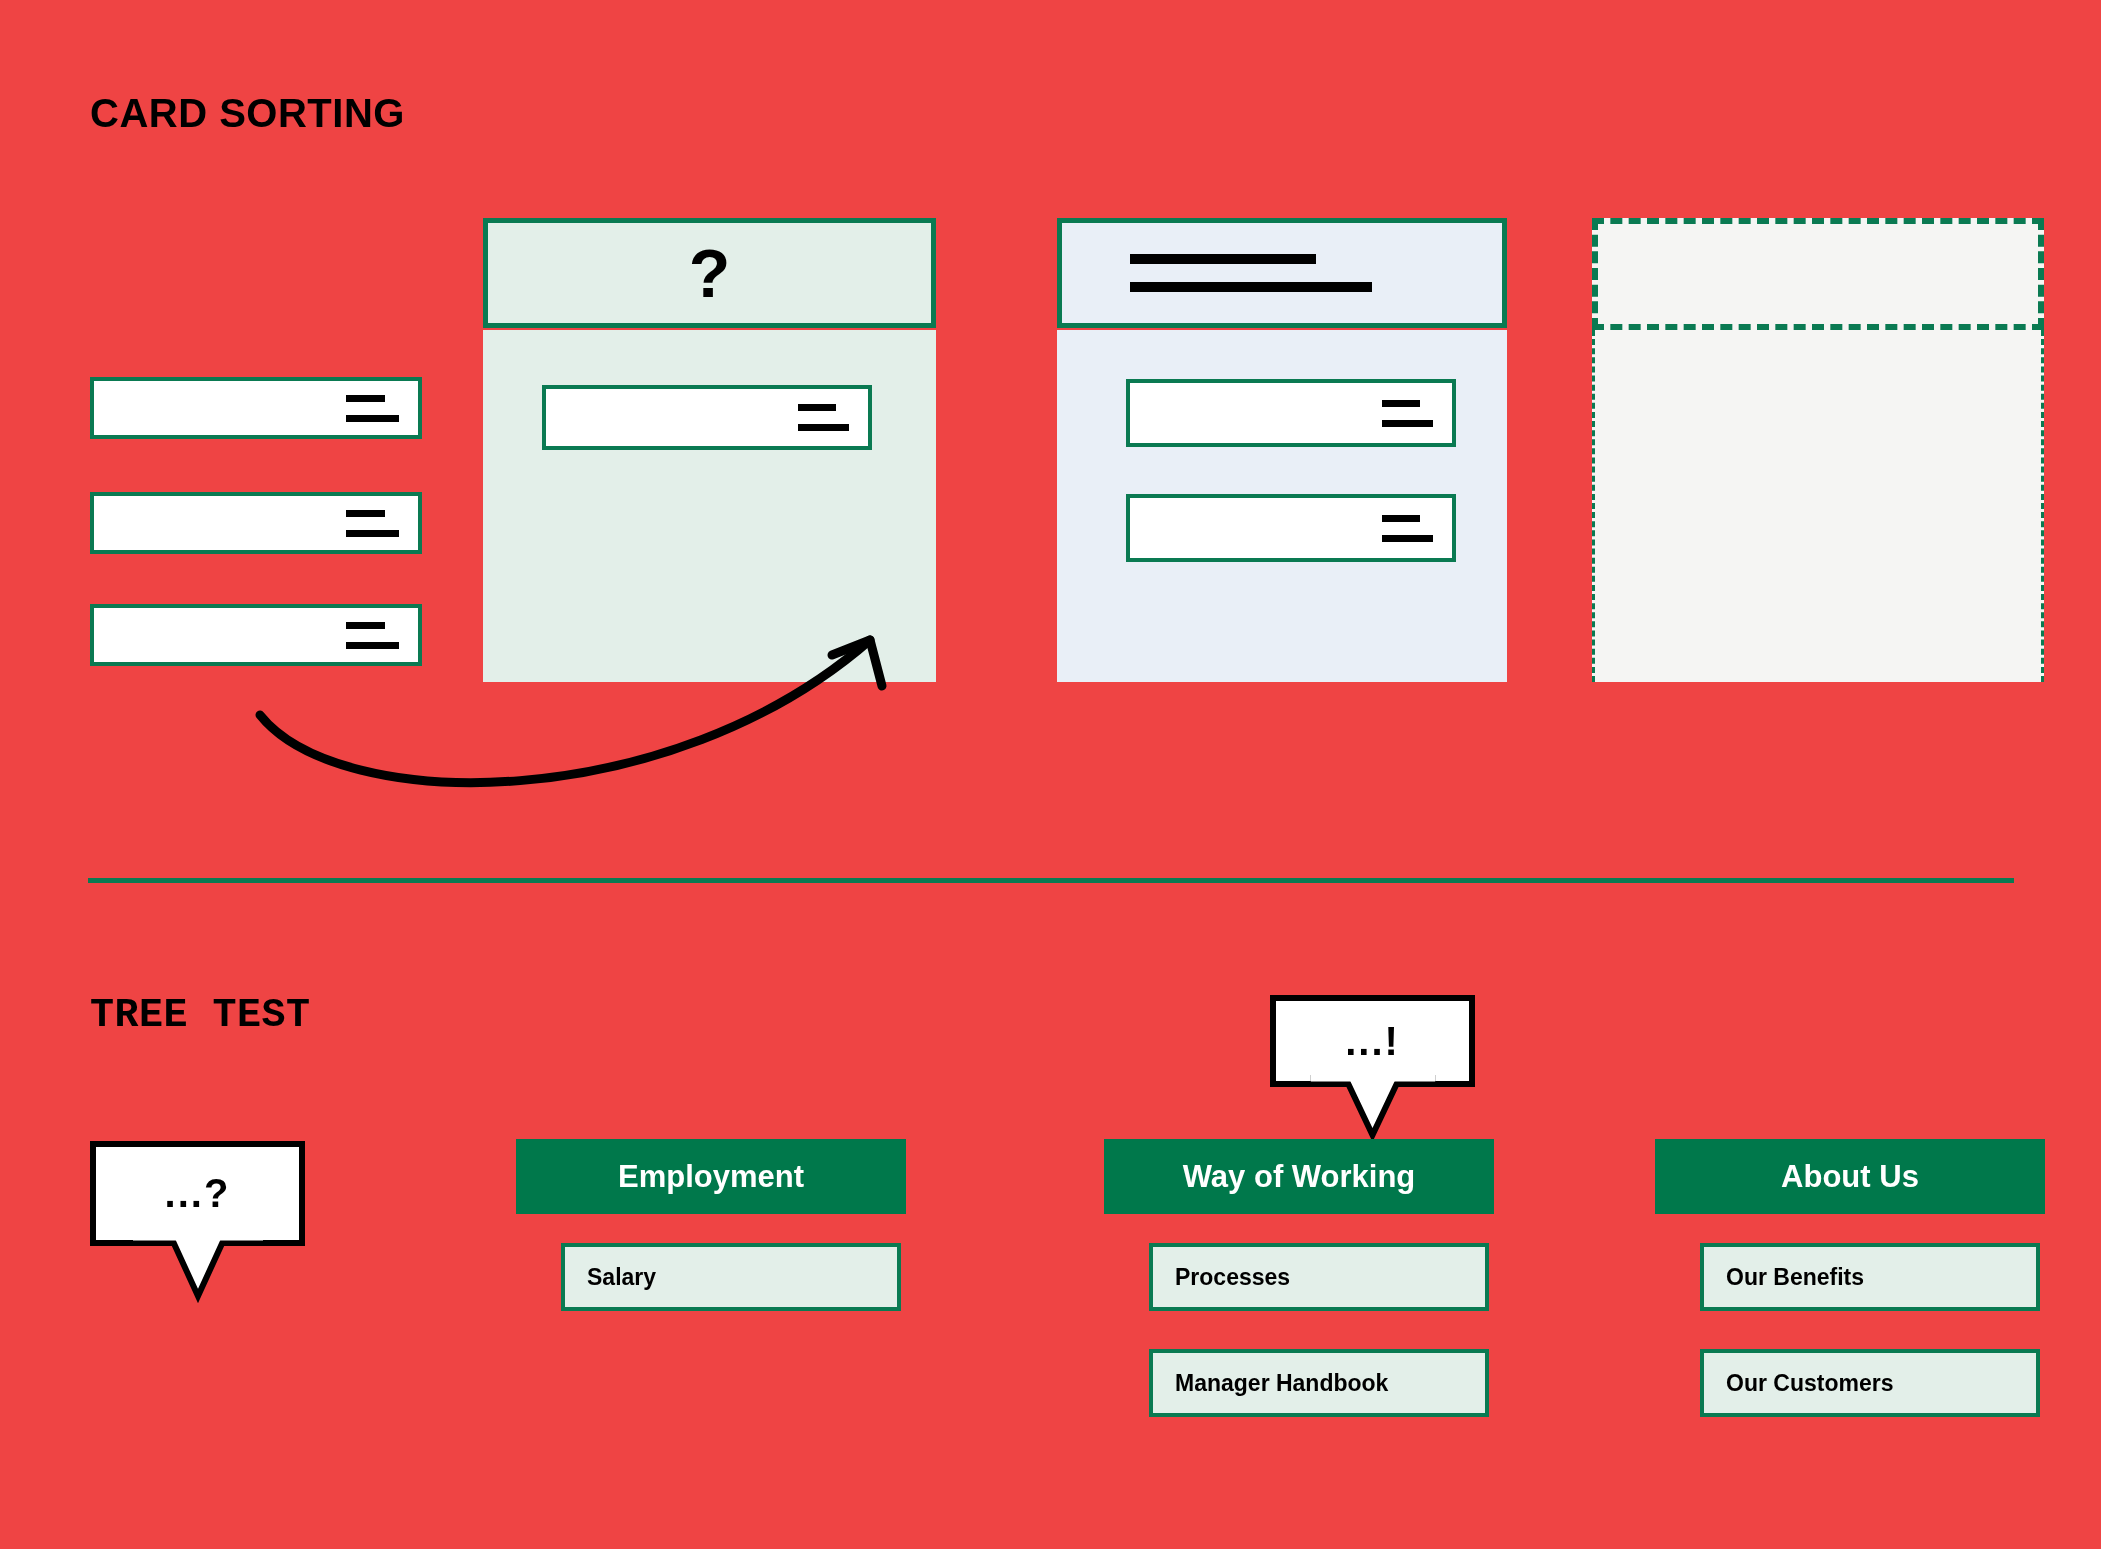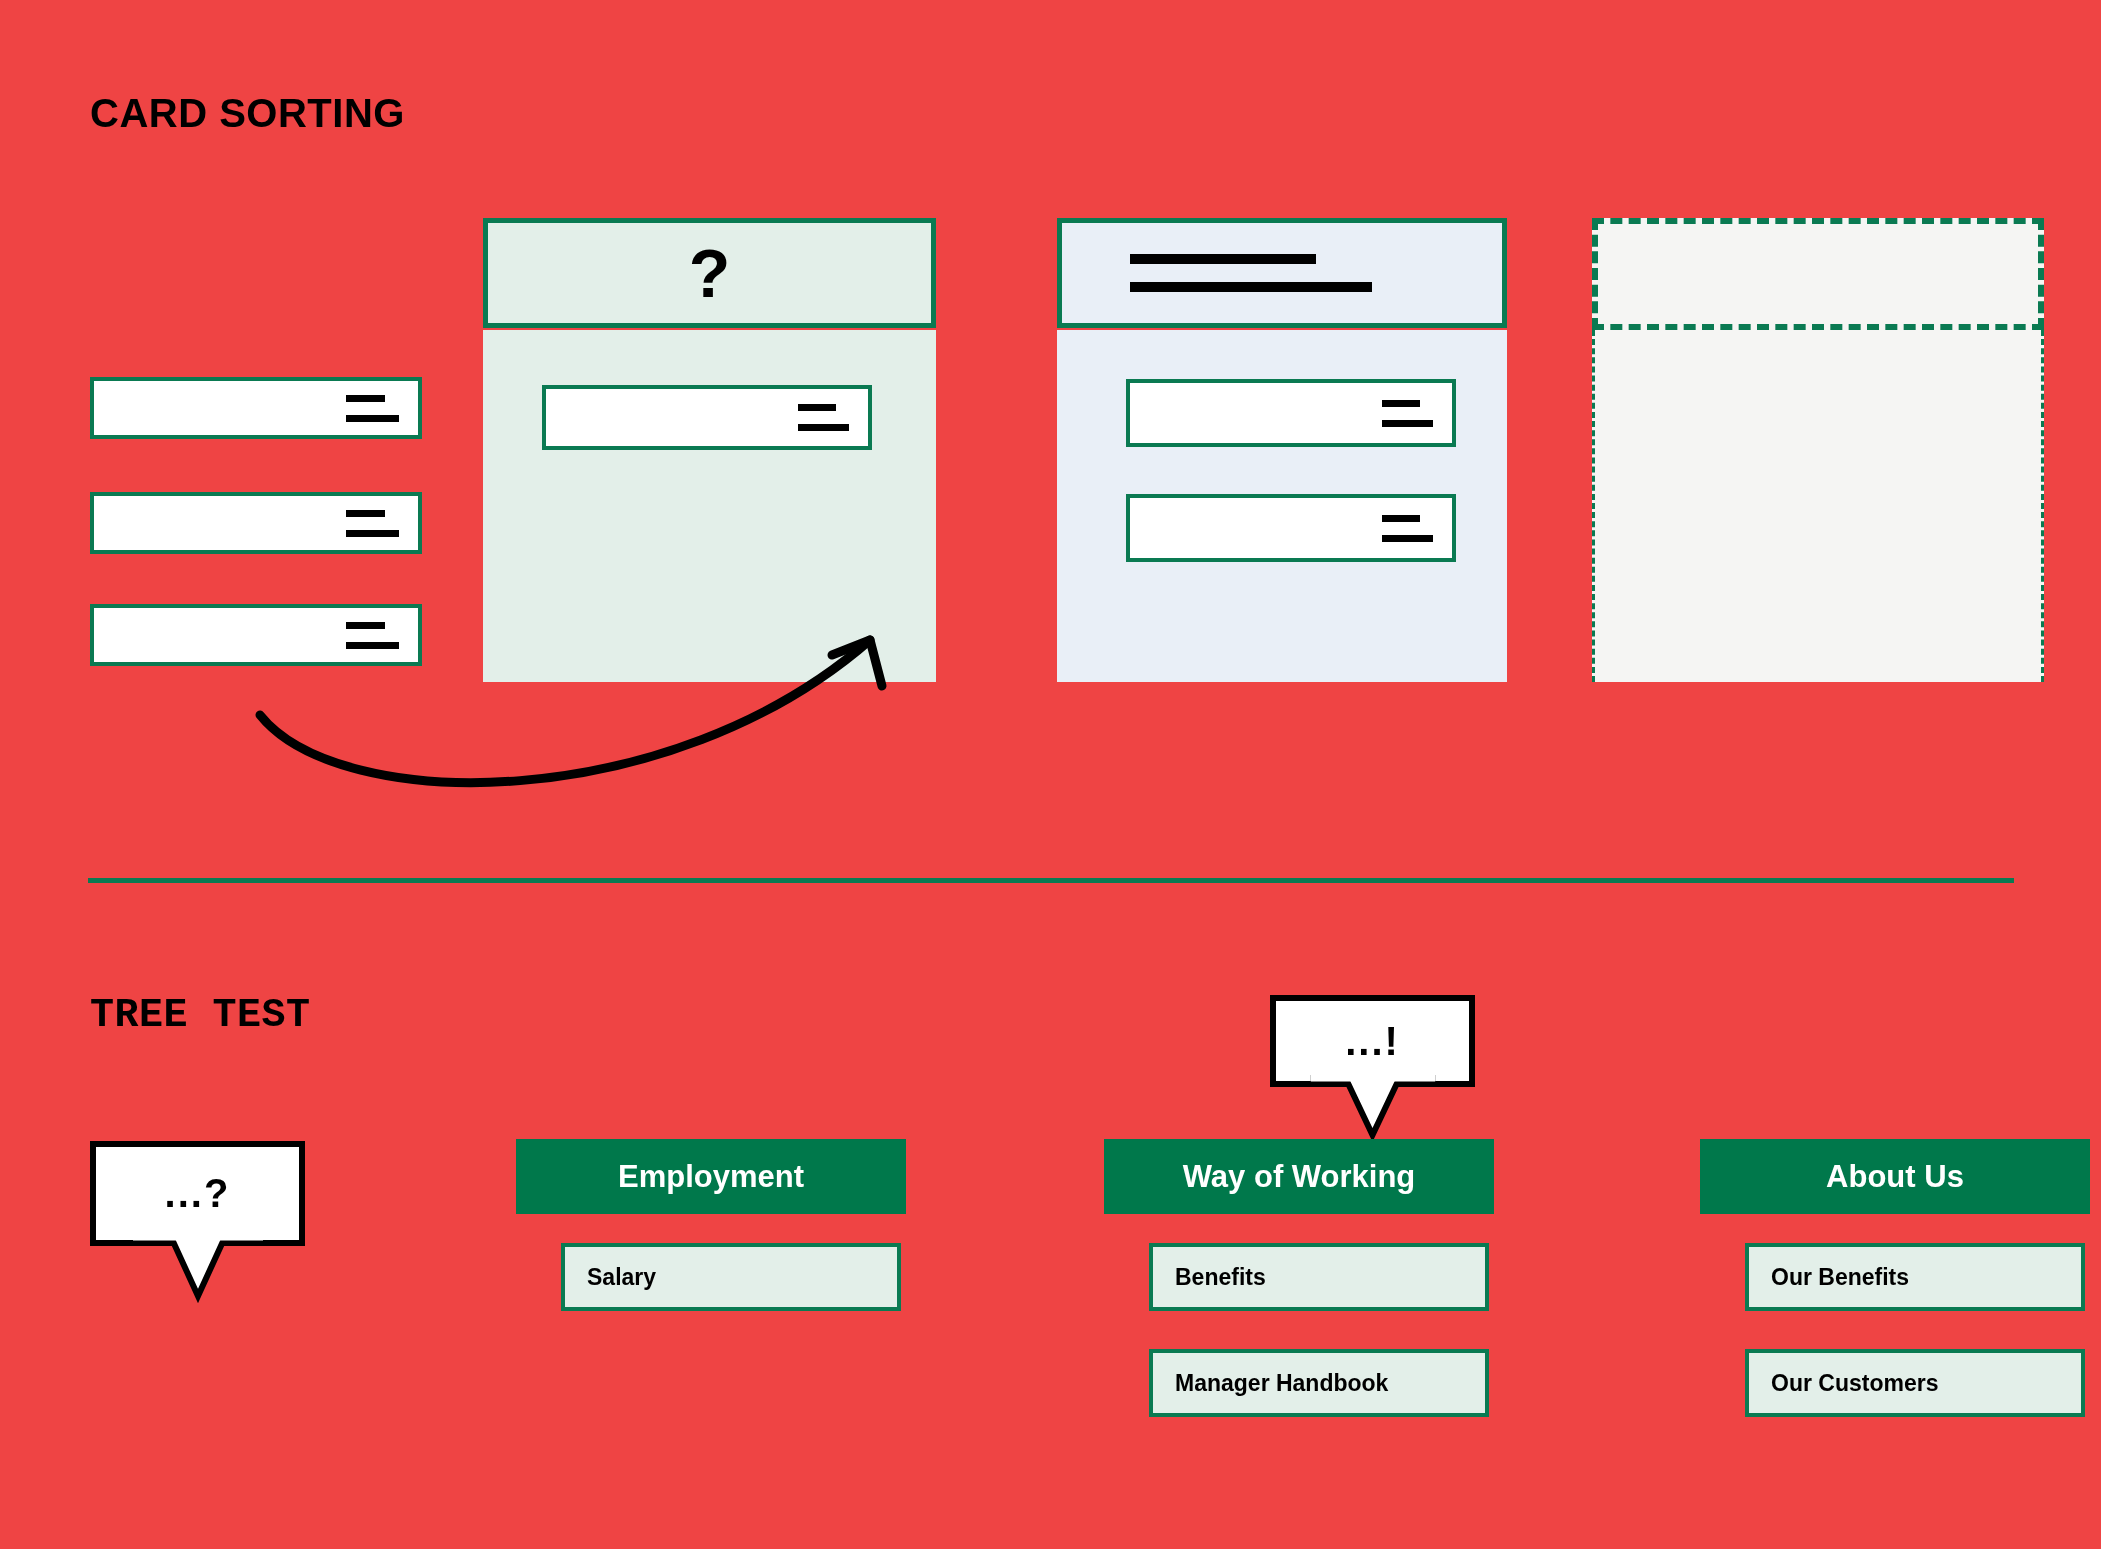--- a/index.html
+++ b/index.html
@@ -137,21 +137,21 @@
     top: 600px;
     width: 920px;
     height: 200px;
     overflow: visible;
   }
 
   
   .tree-column { position: absolute; width: 390px; }
   #tree-col-1 { left: 516px; top: 1139px; }
   #tree-col-2 { left: 1104px; top: 1139px; }
-  #tree-col-3 { left: 1700px; top: 1139px; }
+  #tree-col-3 { left: 1655px; top: 1139px; }
 
   .tree-header {
     box-sizing: border-box;
     width: 390px;
     height: 75px;
     background: #00784b;
     color: #ffffff;
     font-weight: bold;
     font-size: 31px;
     display: flex;
@@ -277,21 +277,21 @@
     </div>
   </div>
 
   <div class="tree-column" id="tree-col-1">
     <div class="tree-header">Employment</div>
     <div class="tree-child">Salary</div>
   </div>
 
   <div class="tree-column" id="tree-col-2">
     <div class="tree-header">Way of Working</div>
-    <div class="tree-child">Benefits</div>
+    <div class="tree-child">Processes</div>
     <div class="tree-child">Manager Handbook</div>
   </div>
 
   <div class="tree-column" id="tree-col-3">
     <div class="tree-header">About Us</div>
     <div class="tree-child">Our Benefits</div>
     <div class="tree-child">Our Customers</div>
   </div>
 
 </div>

